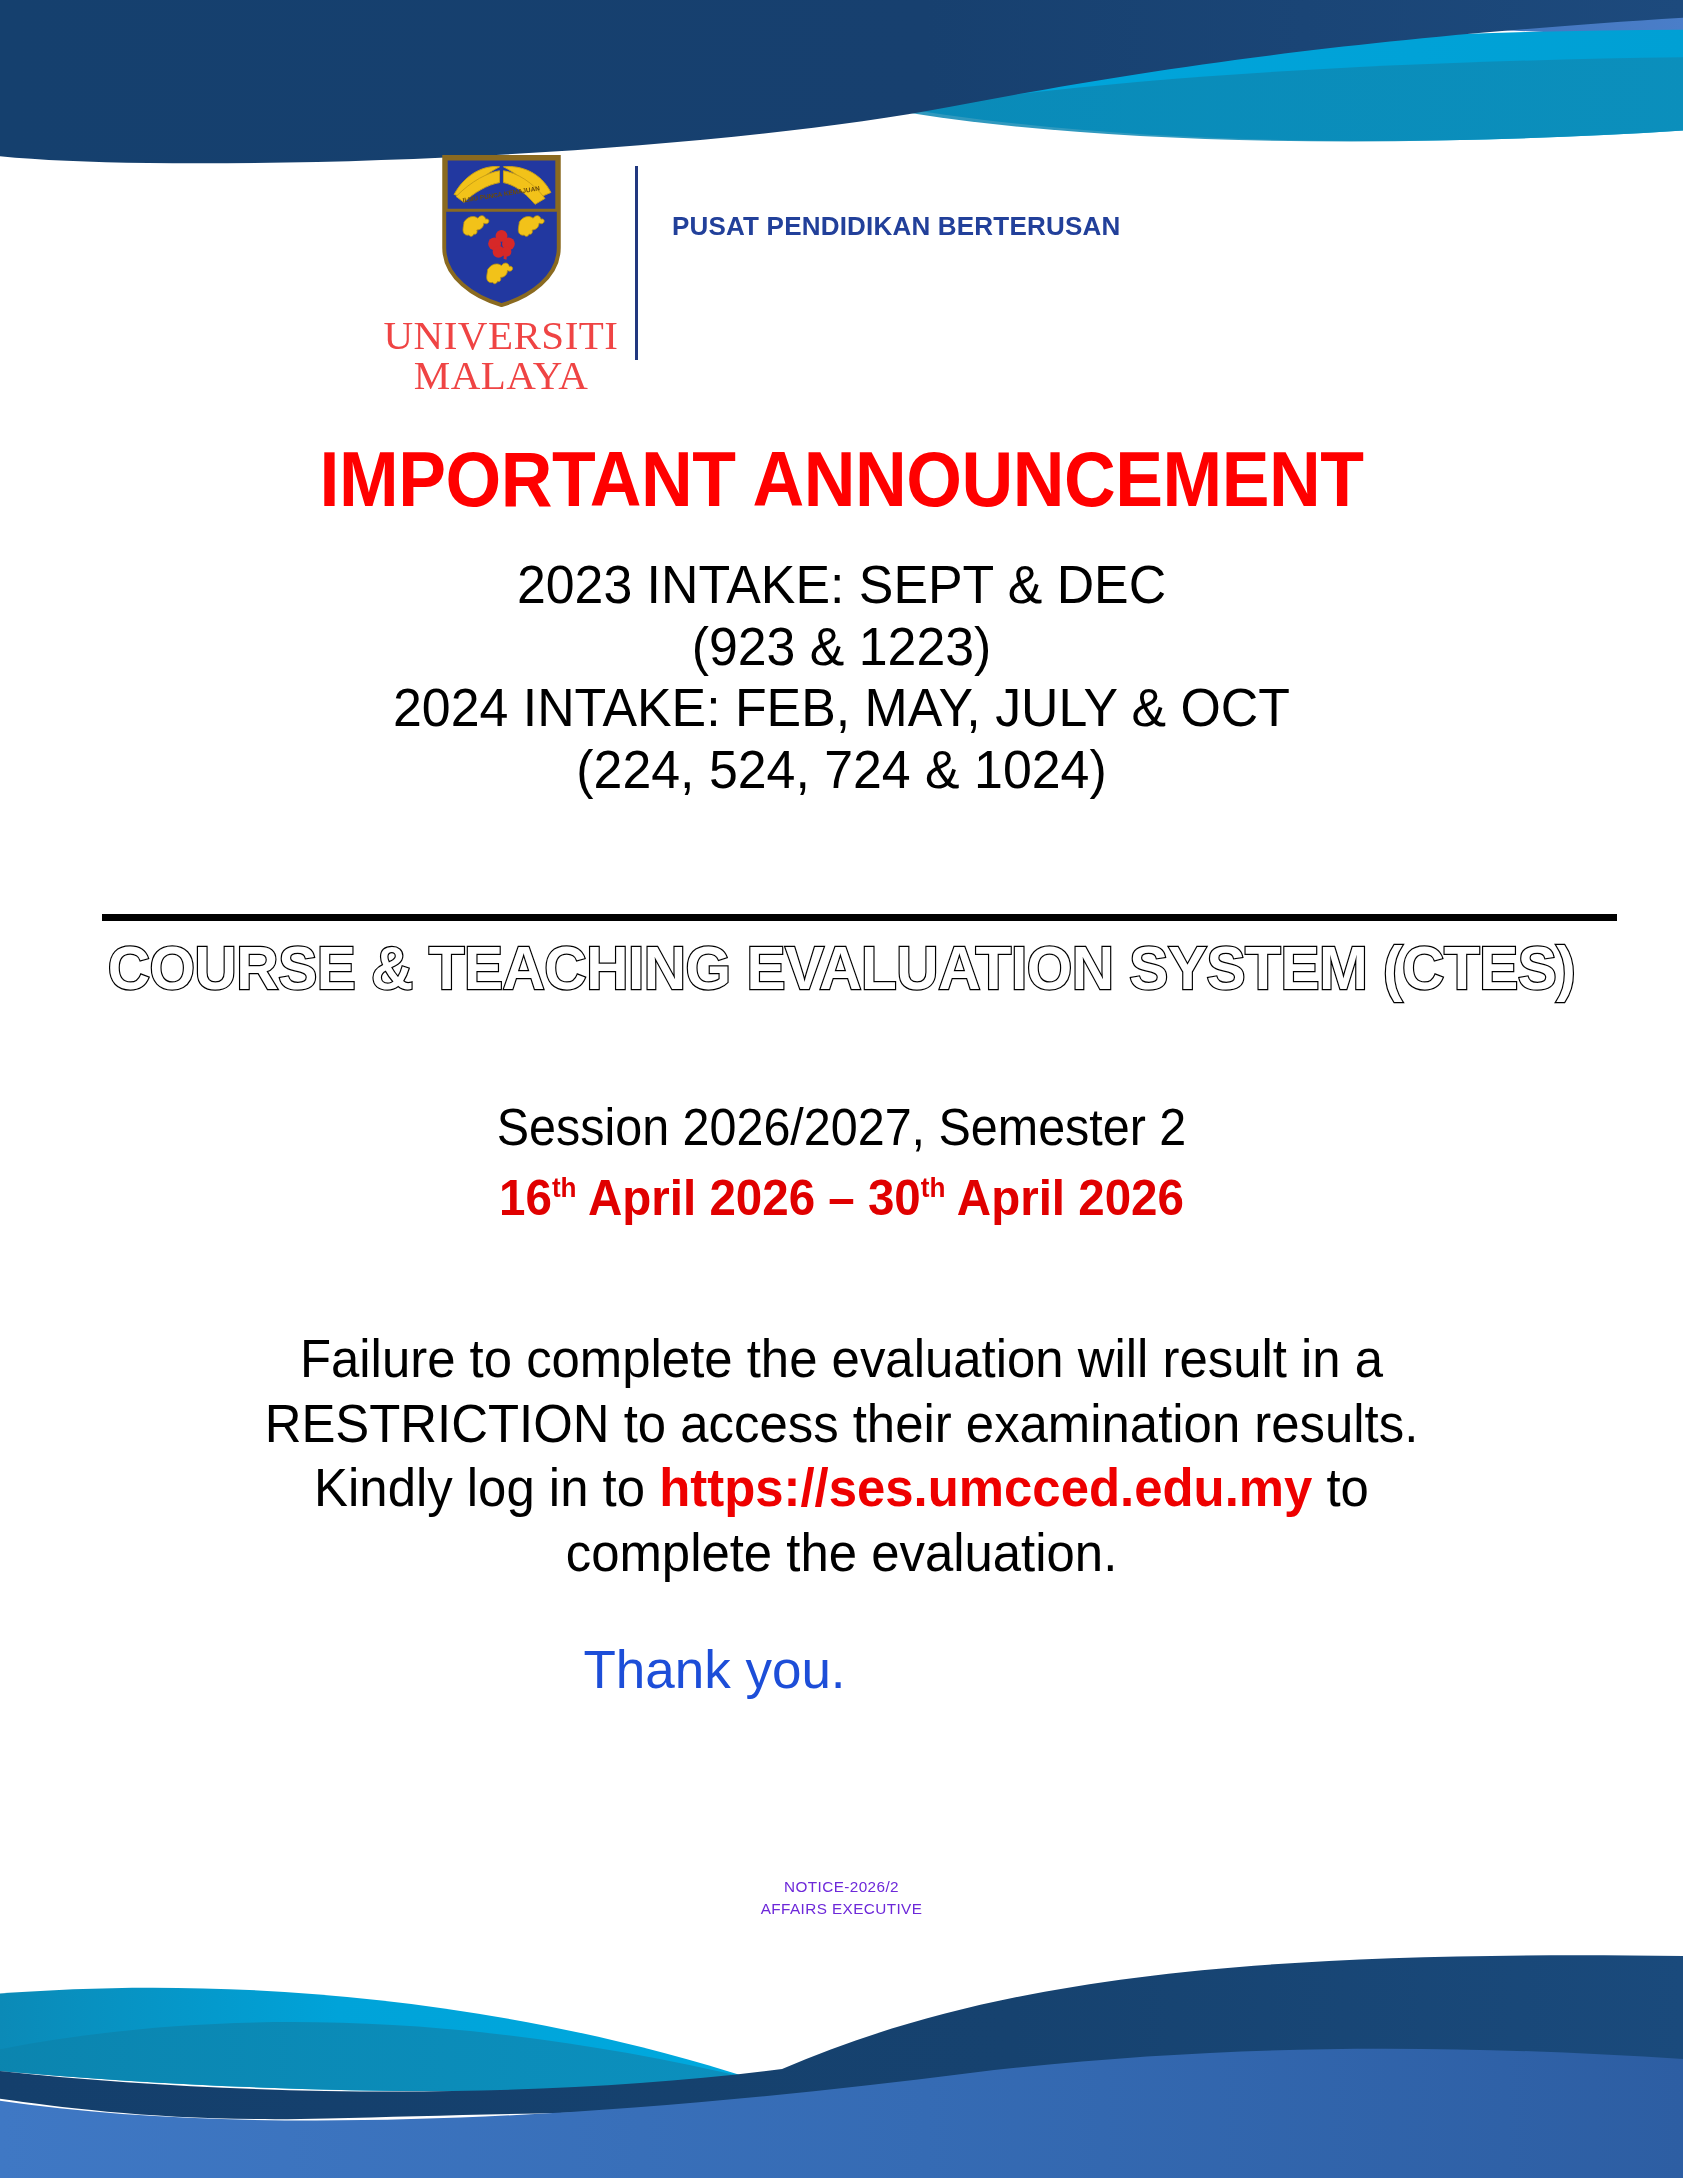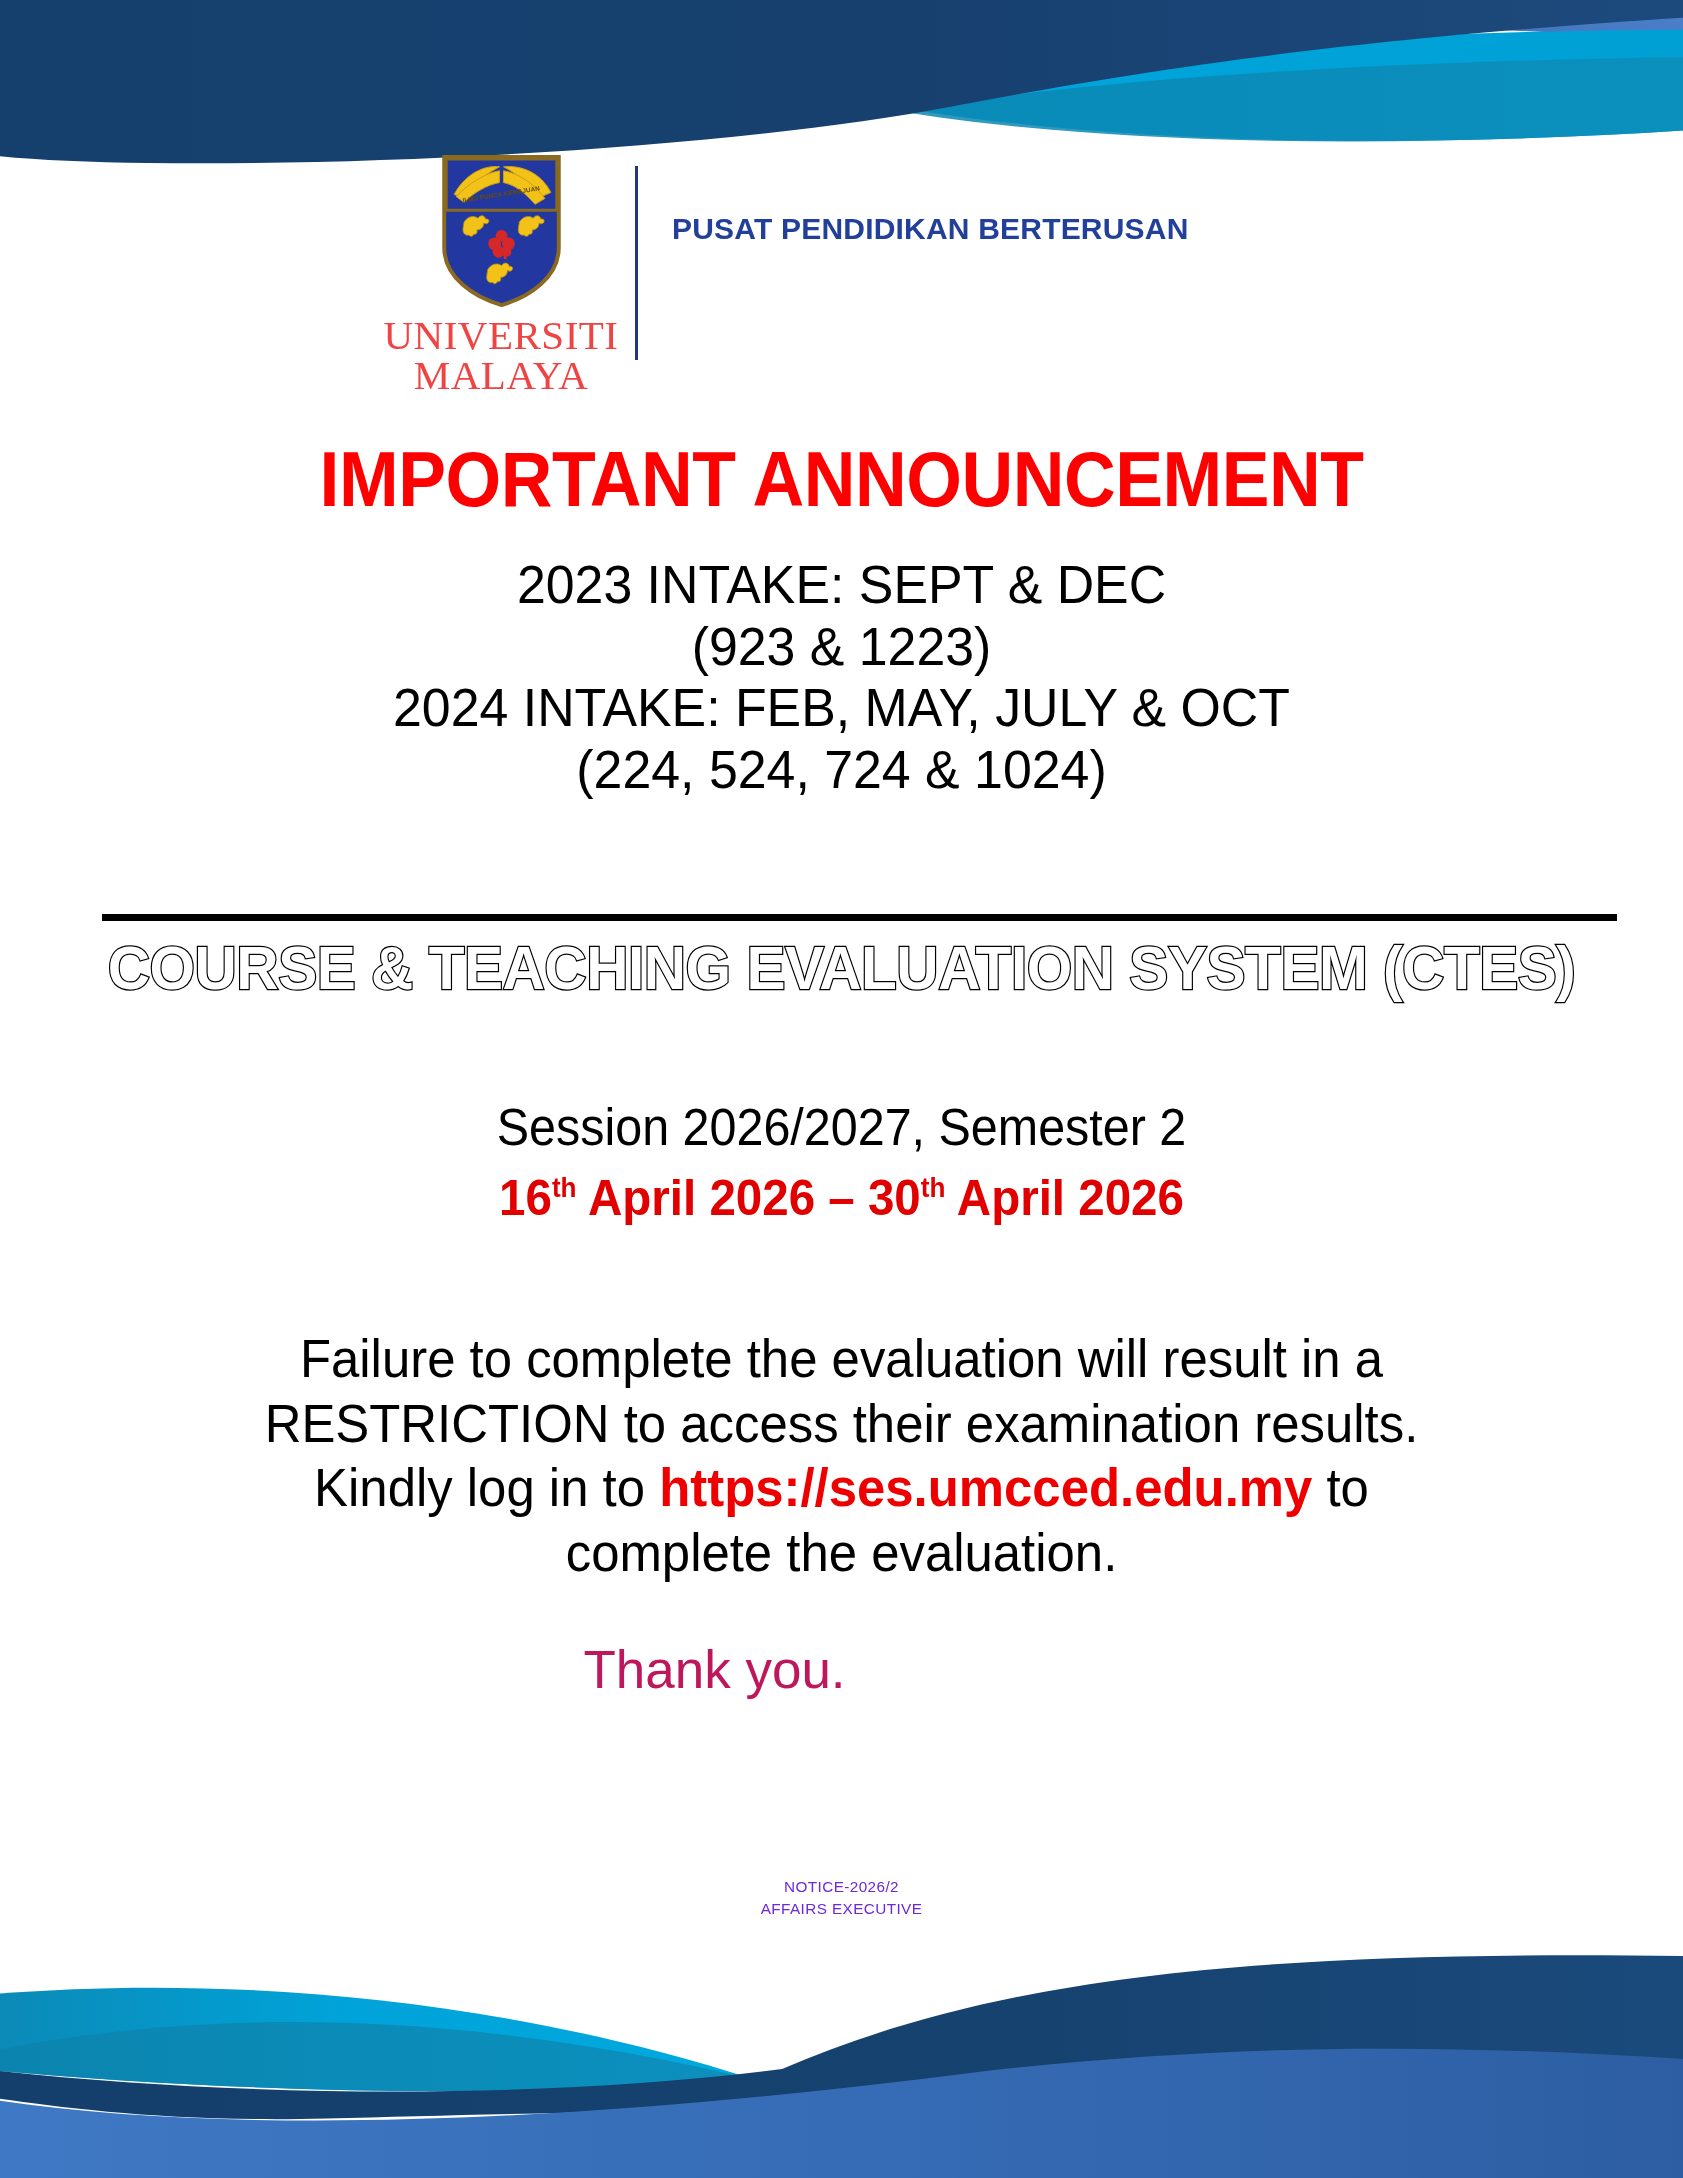--- a/index.html
+++ b/index.html
@@ -60,21 +60,21 @@
     margin: 13px 34px 0 10px;
     flex: 0 0 auto;
   }
   .cce-text {
     margin-top: 59px;
     width: 634px;
   }
   .cce-ms {
     color: #22409a;
     font-weight: bold;
-    font-size: 30px;
+    font-size: 26px;
     letter-spacing: 0.2px;
     line-height: 1.12;
     white-space: nowrap;
   }
   .cce-en {
     color: #22409a;
     font-style: italic;
     font-size: 30px;
     letter-spacing: 0.1px;
     line-height: 1.15;
@@ -184,21 +184,21 @@
     transform: scaleX(0.96);
     transform-origin: center top;
   }
   .body-block div { white-space: nowrap; }
   .url-red { color: #ee0000; font-weight: bold; }
   .thanks {
     position: absolute;
     top: 1638px;
     left: 0;
     width: 1429px;
-    color: #be185d;
+    color: #1d4ed8;
     font-size: 53px;
     line-height: 1.2;
     white-space: nowrap;
   }
 
   .footer {
     position: absolute;
     top: 1876px;
     left: 0;
     width: 1683px;

